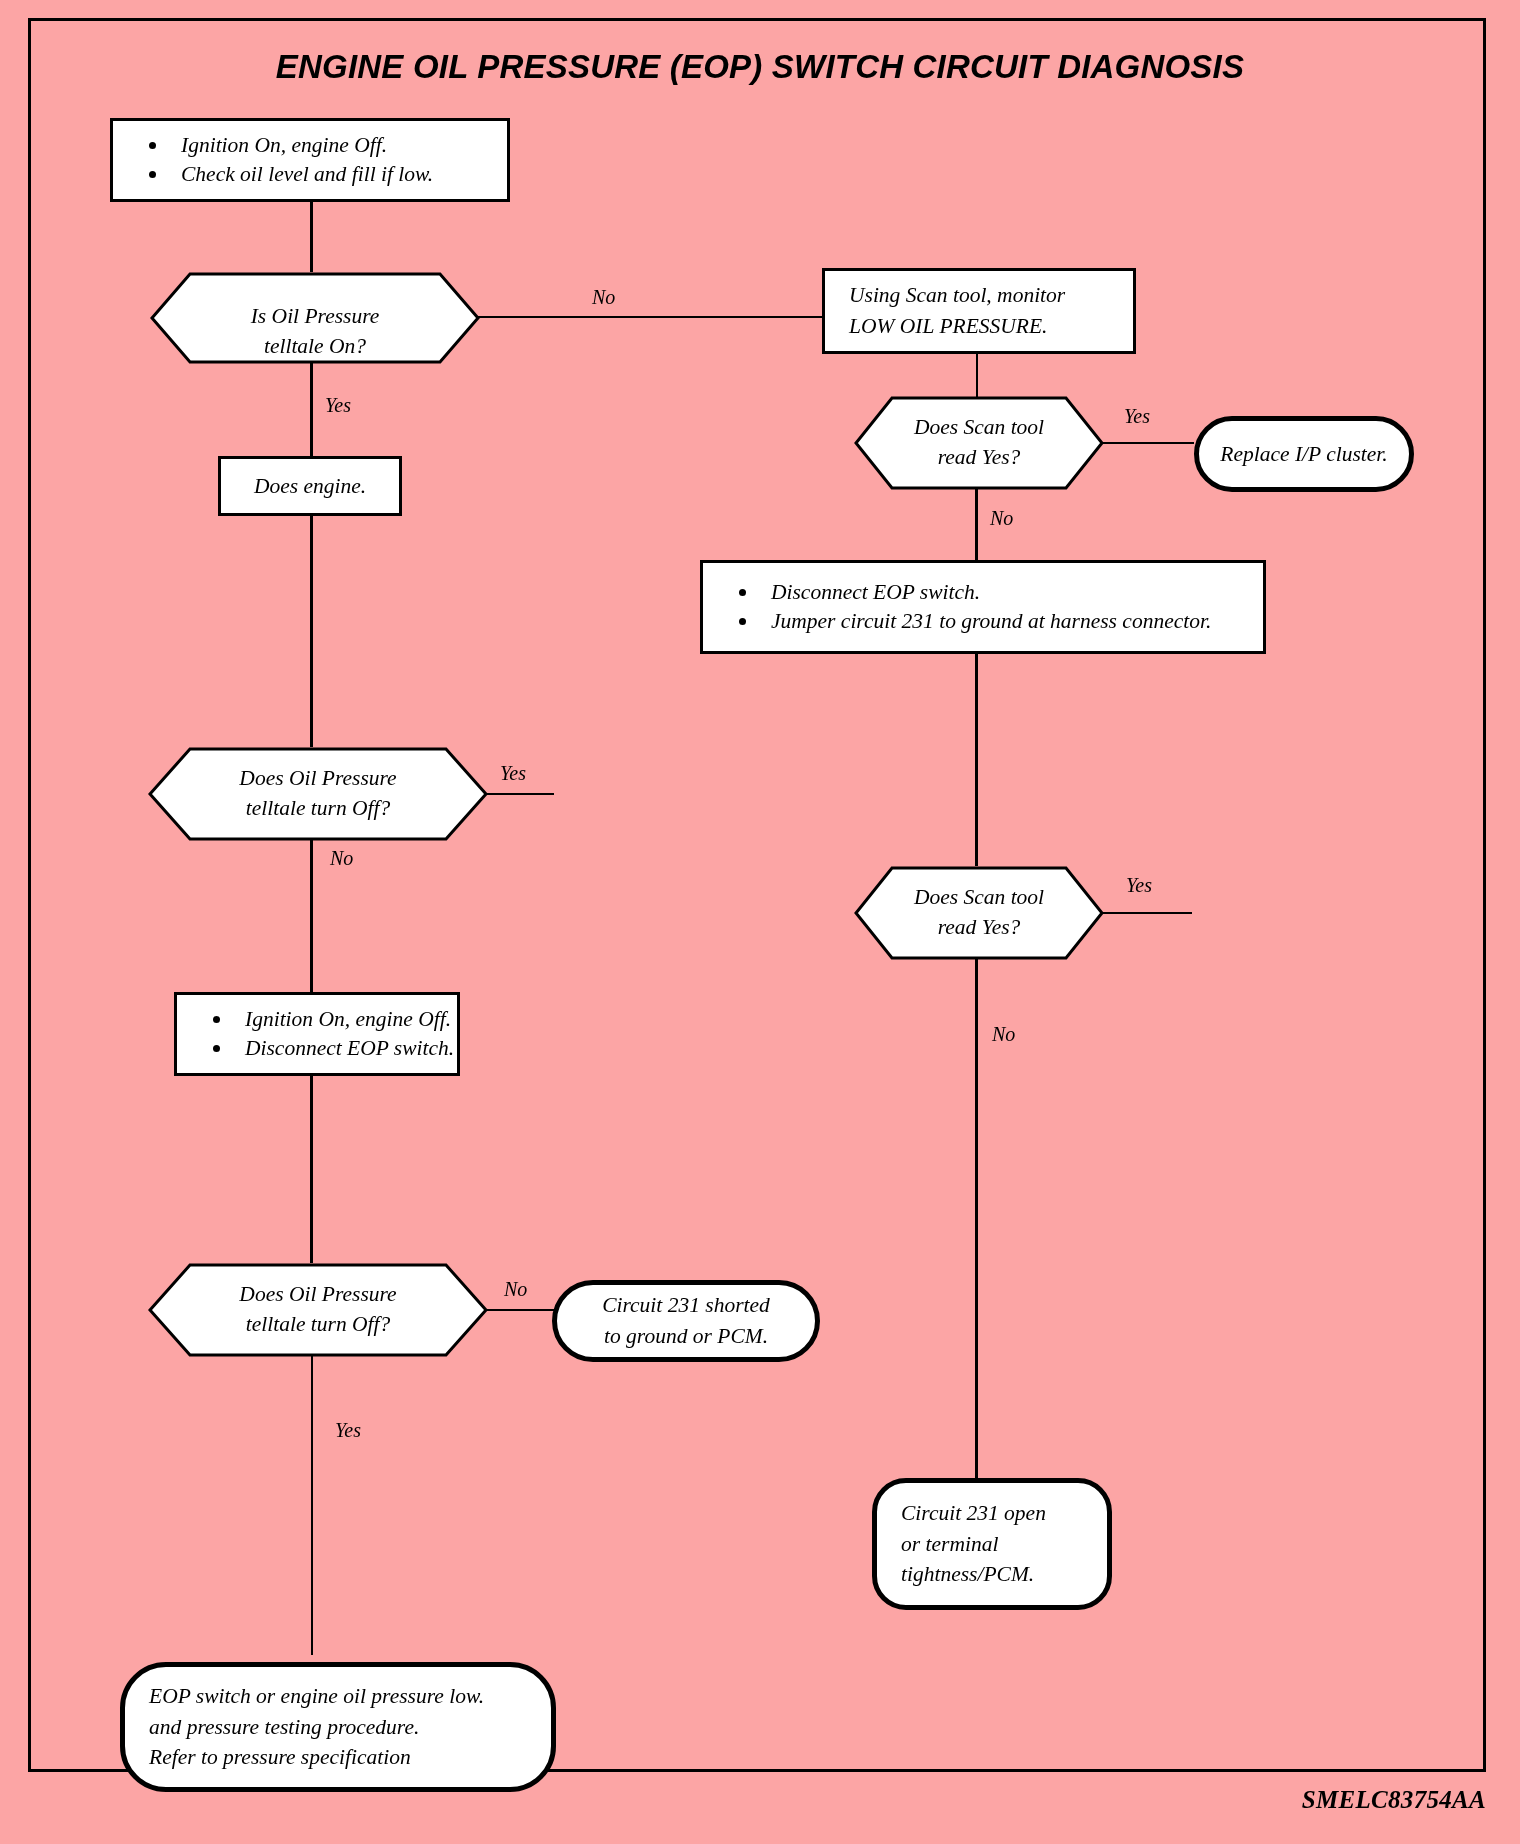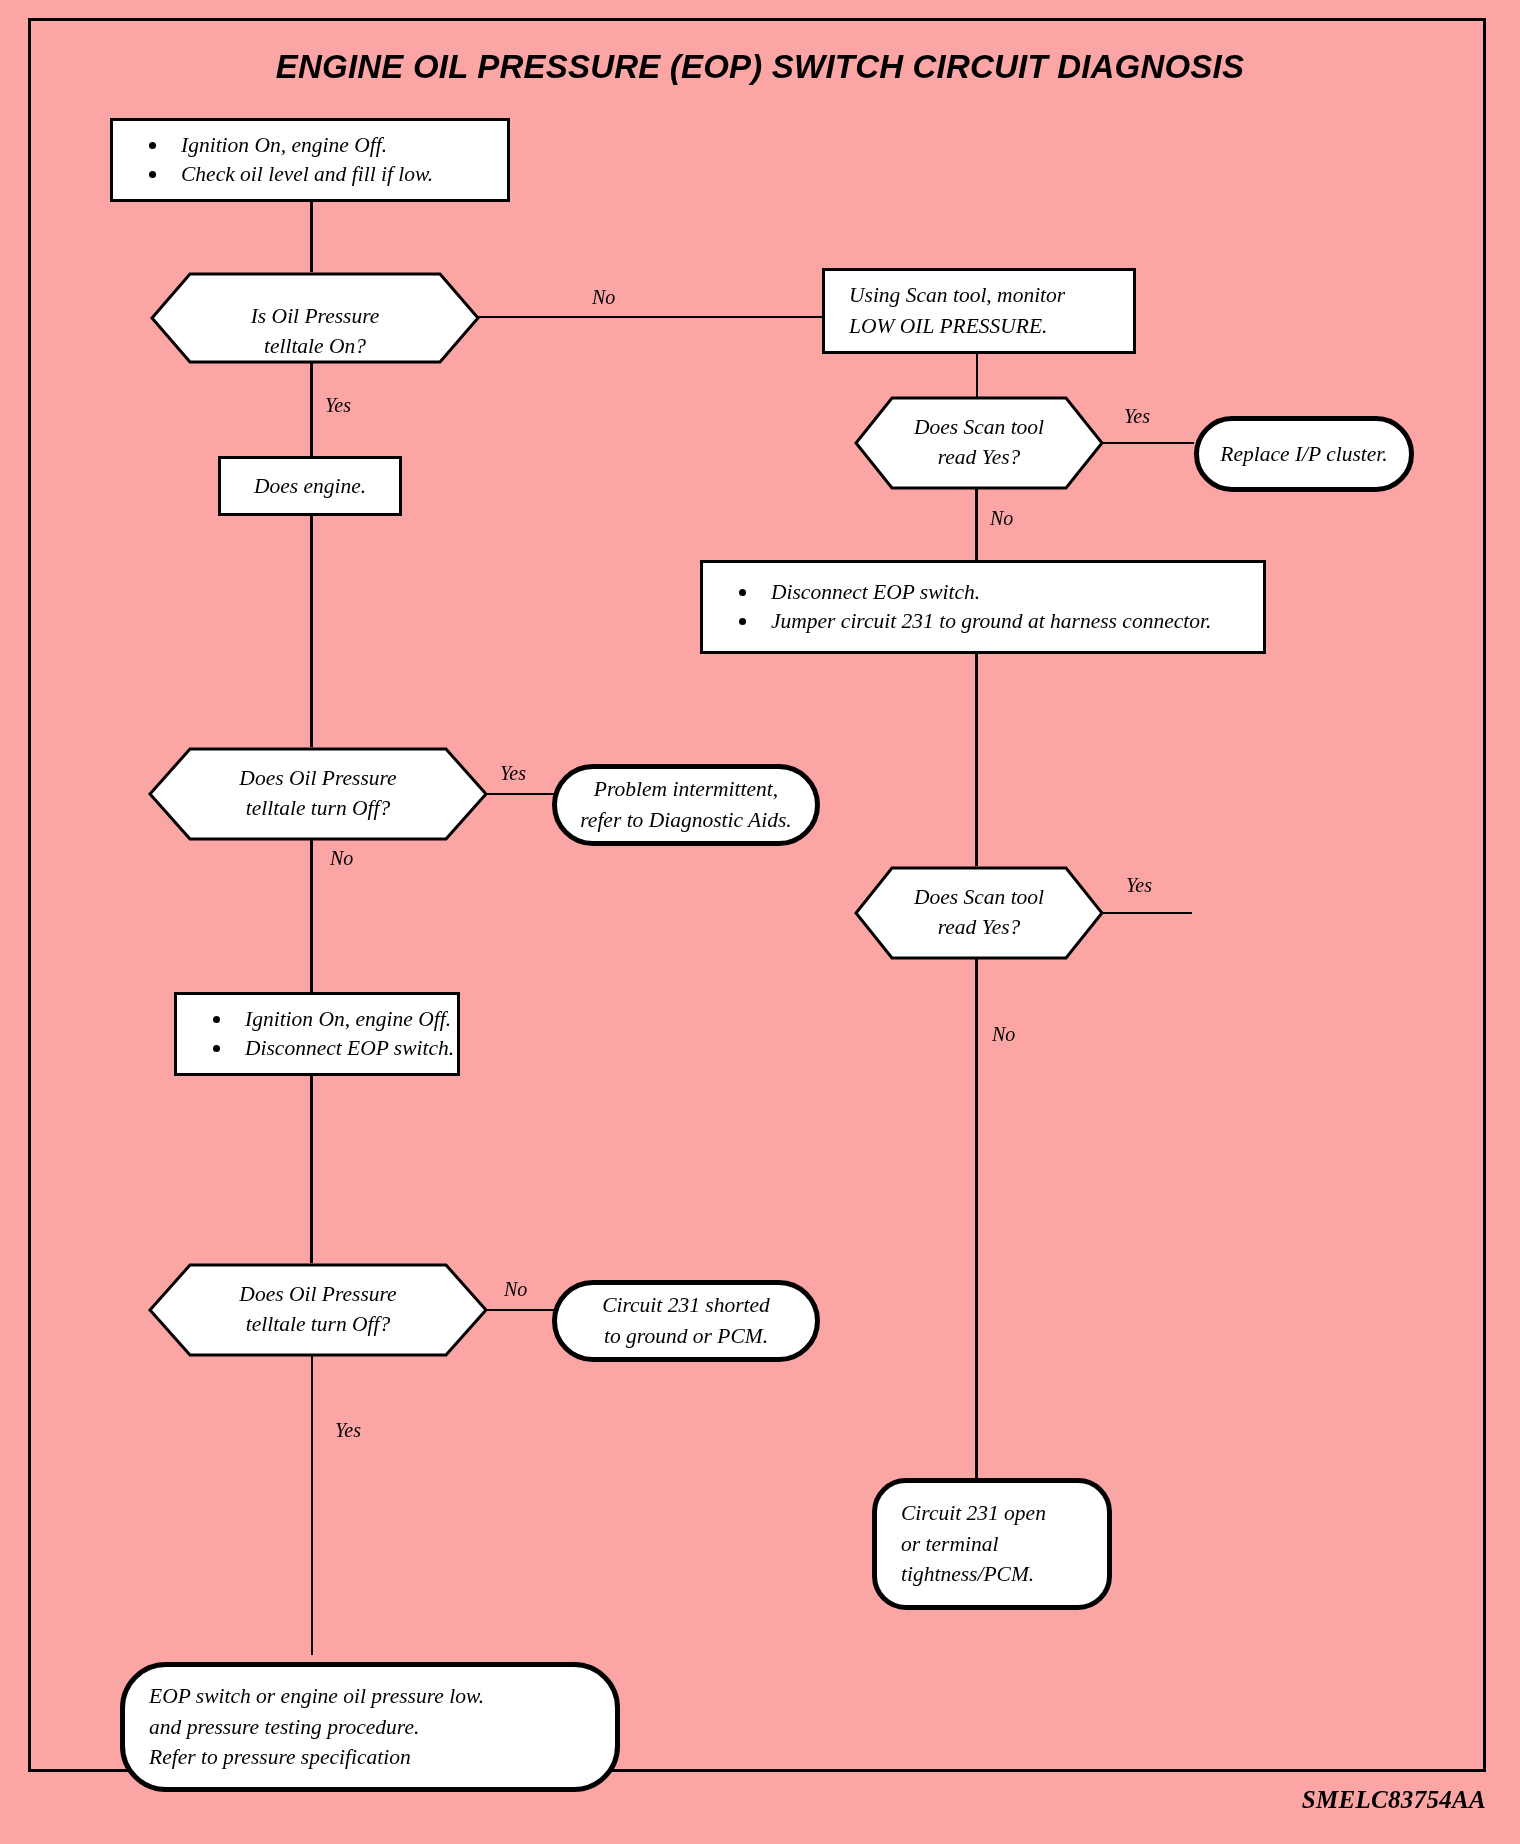--- a/index.html
+++ b/index.html
@@ -206,26 +206,20 @@
     </svg>
     <div class="hex-label">
       <div>Does Oil Pressure</div>
       <div>telltale turn Off?</div>
     </div>
   </div>
 
   <div class="hline thin-h" style="left:486px; top:793px; width:68px; height:2px;"></div>
   <div class="edge-label" style="left:500px; top:763px;">Yes</div>
 
-  <div class="node stadium" style="left:552px; top:752px; width:268px; height:82px;">
-    <div class="txt">
-      <div>Problem intermittent,</div>
-      <div>refer to Diagnostic Aids.</div>
-    </div>
-  </div>
 
   <div class="vline" style="left:310px; top:839px; width:3px; height:153px;"></div>
   <div class="edge-label" style="left:330px; top:848px;">No</div>
 
   <div class="node rect" style="left:174px; top:992px; width:286px; height:84px;">
     <ul class="bullets">
       <li>Ignition On, engine Off.</li>
       <li>Disconnect EOP switch.</li>
     </ul>
   </div>
@@ -248,21 +242,21 @@
   <div class="node stadium" style="left:552px; top:1268px; width:268px; height:82px;">
     <div class="txt">
       <div>Circuit 231 shorted</div>
       <div>to ground or PCM.</div>
     </div>
   </div>
 
   <div class="vline thin-v" style="left:311px; top:1355px; width:2px; height:300px;"></div>
   <div class="edge-label" style="left:335px; top:1420px;">Yes</div>
 
-  <div class="node stadium" style="left:120px; top:1650px; width:500px; height:130px;padding-left:22px;">
+  <div class="node stadium" style="left:120px; top:1650px; width:436px; height:130px;padding-left:22px;">
     <div class="txt left">
       <div>EOP switch or engine oil pressure low.</div>
       <div>and pressure testing procedure.</div>
       <div>Refer to  pressure specification</div>
     </div>
   </div>
 
   <div class="node rect" style="left:822px; top:268px; width:314px; height:86px;">
     <div class="txt left">
       <div>Using Scan tool, monitor</div>

